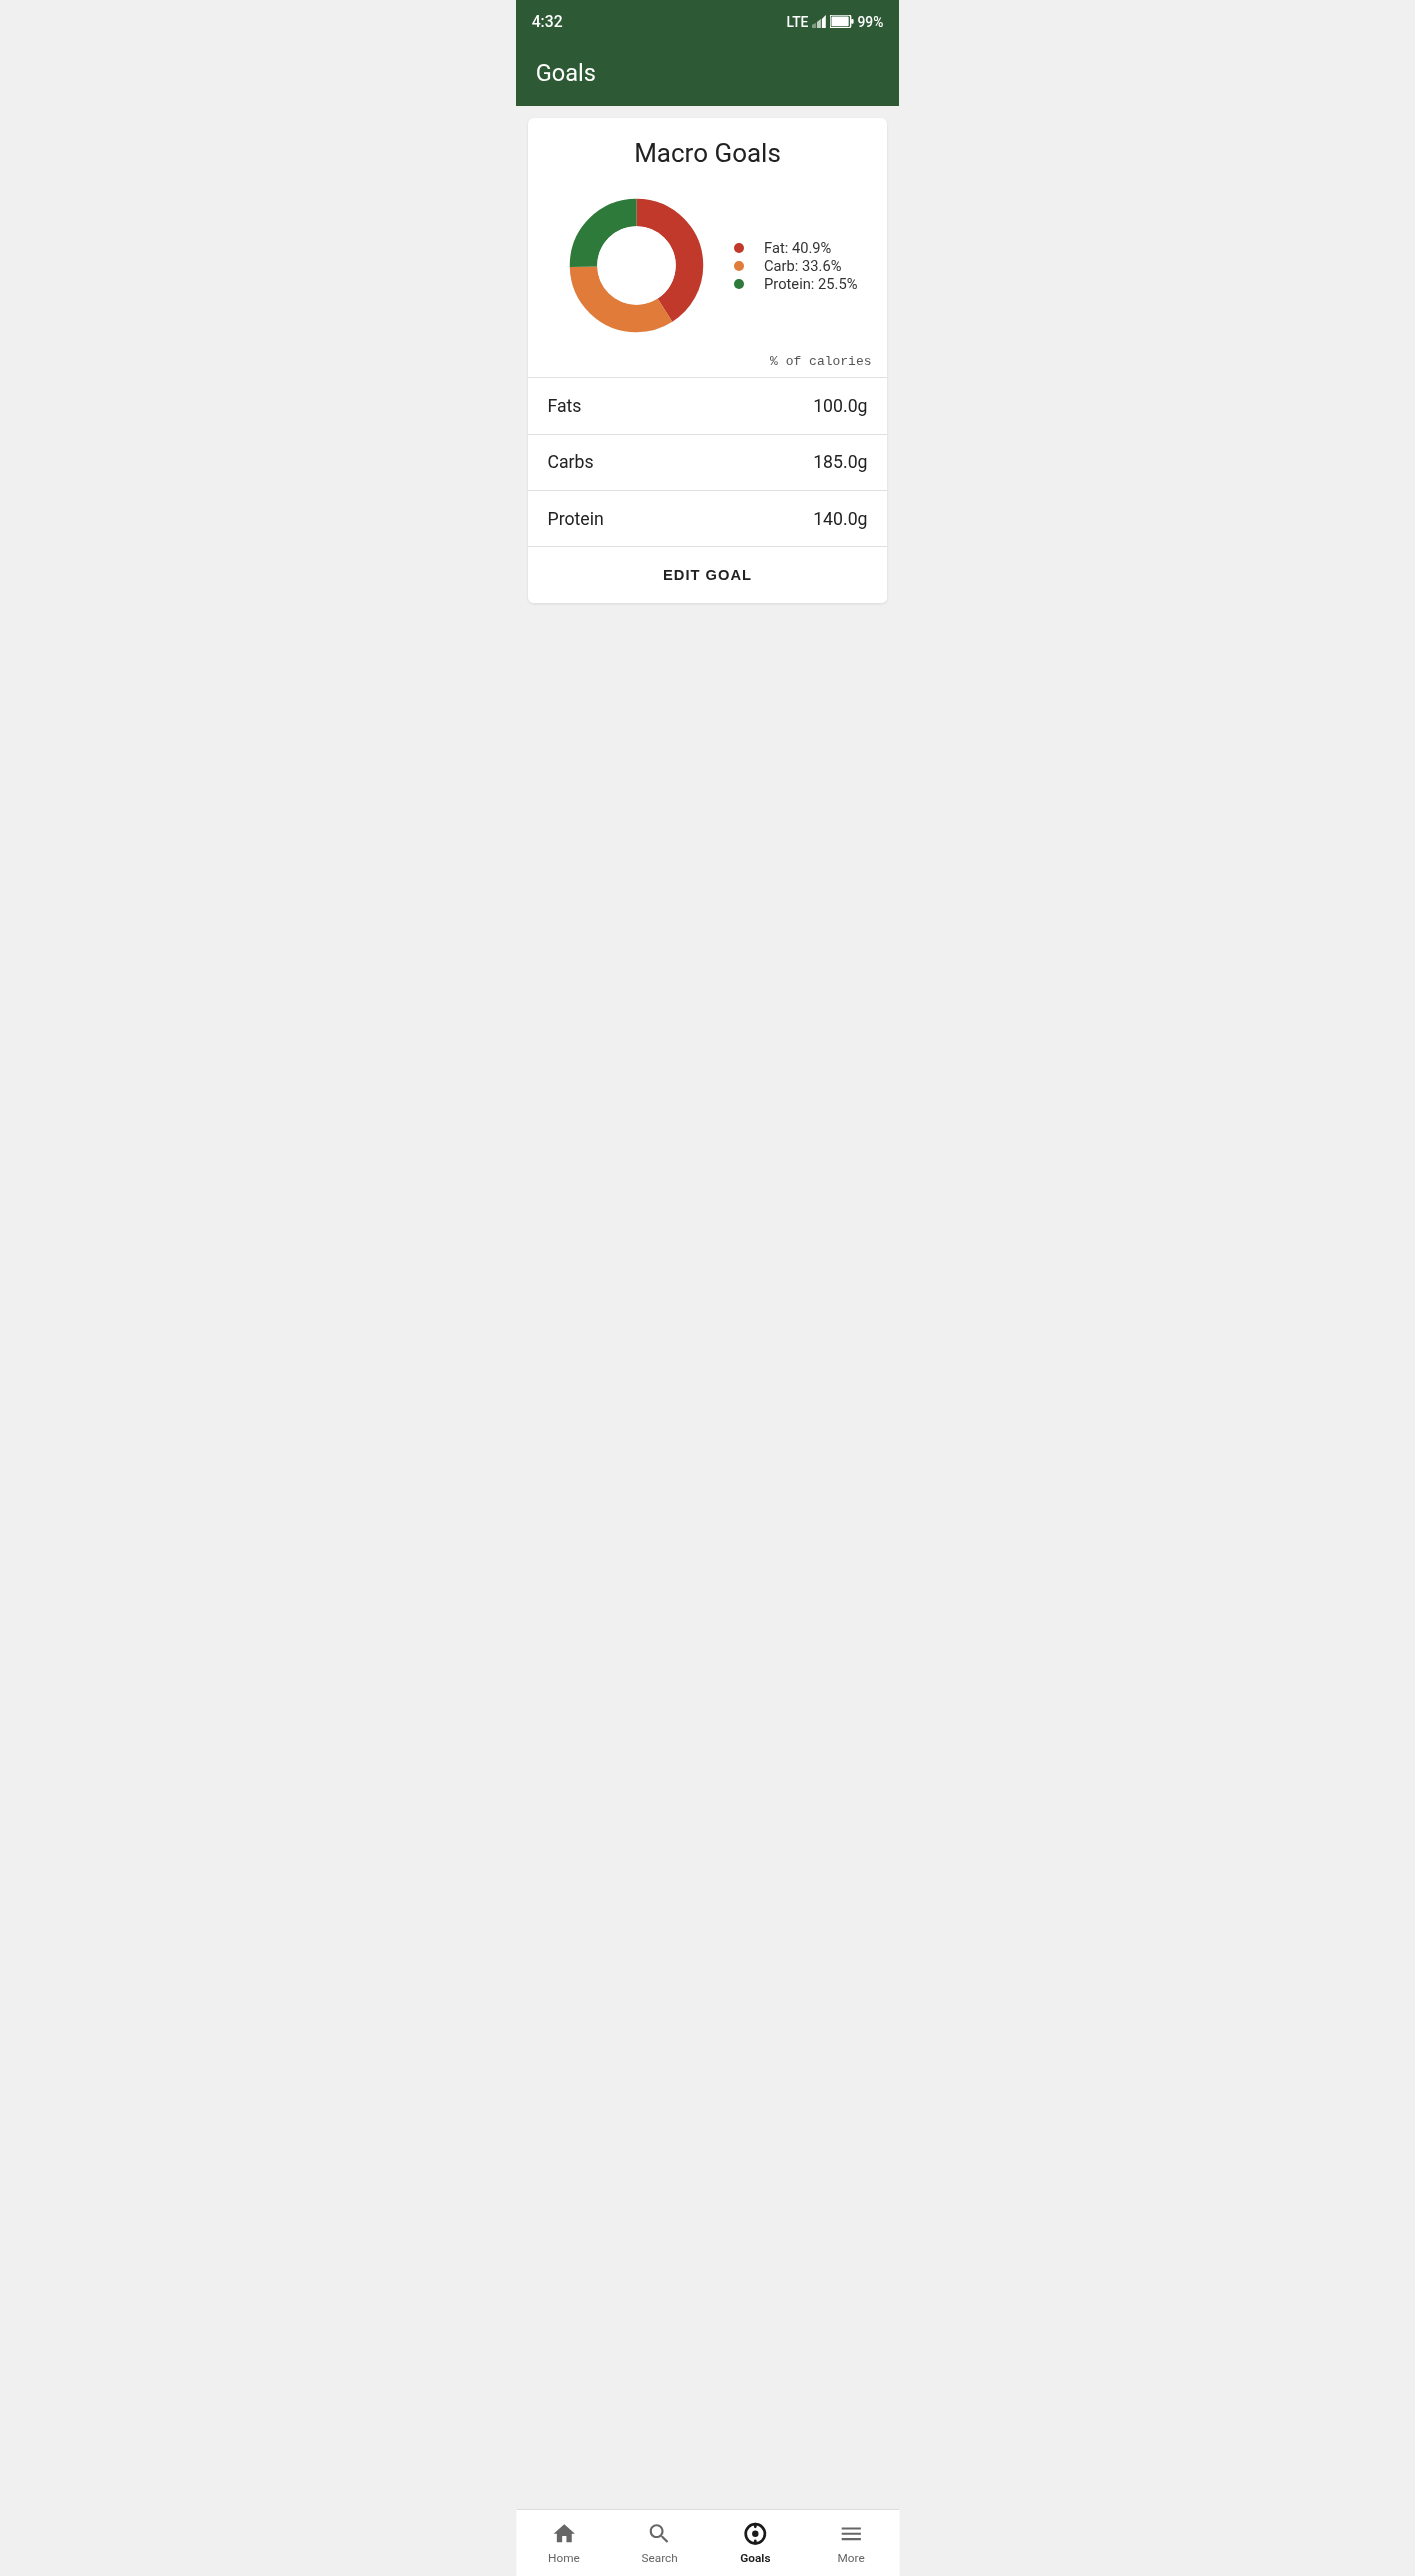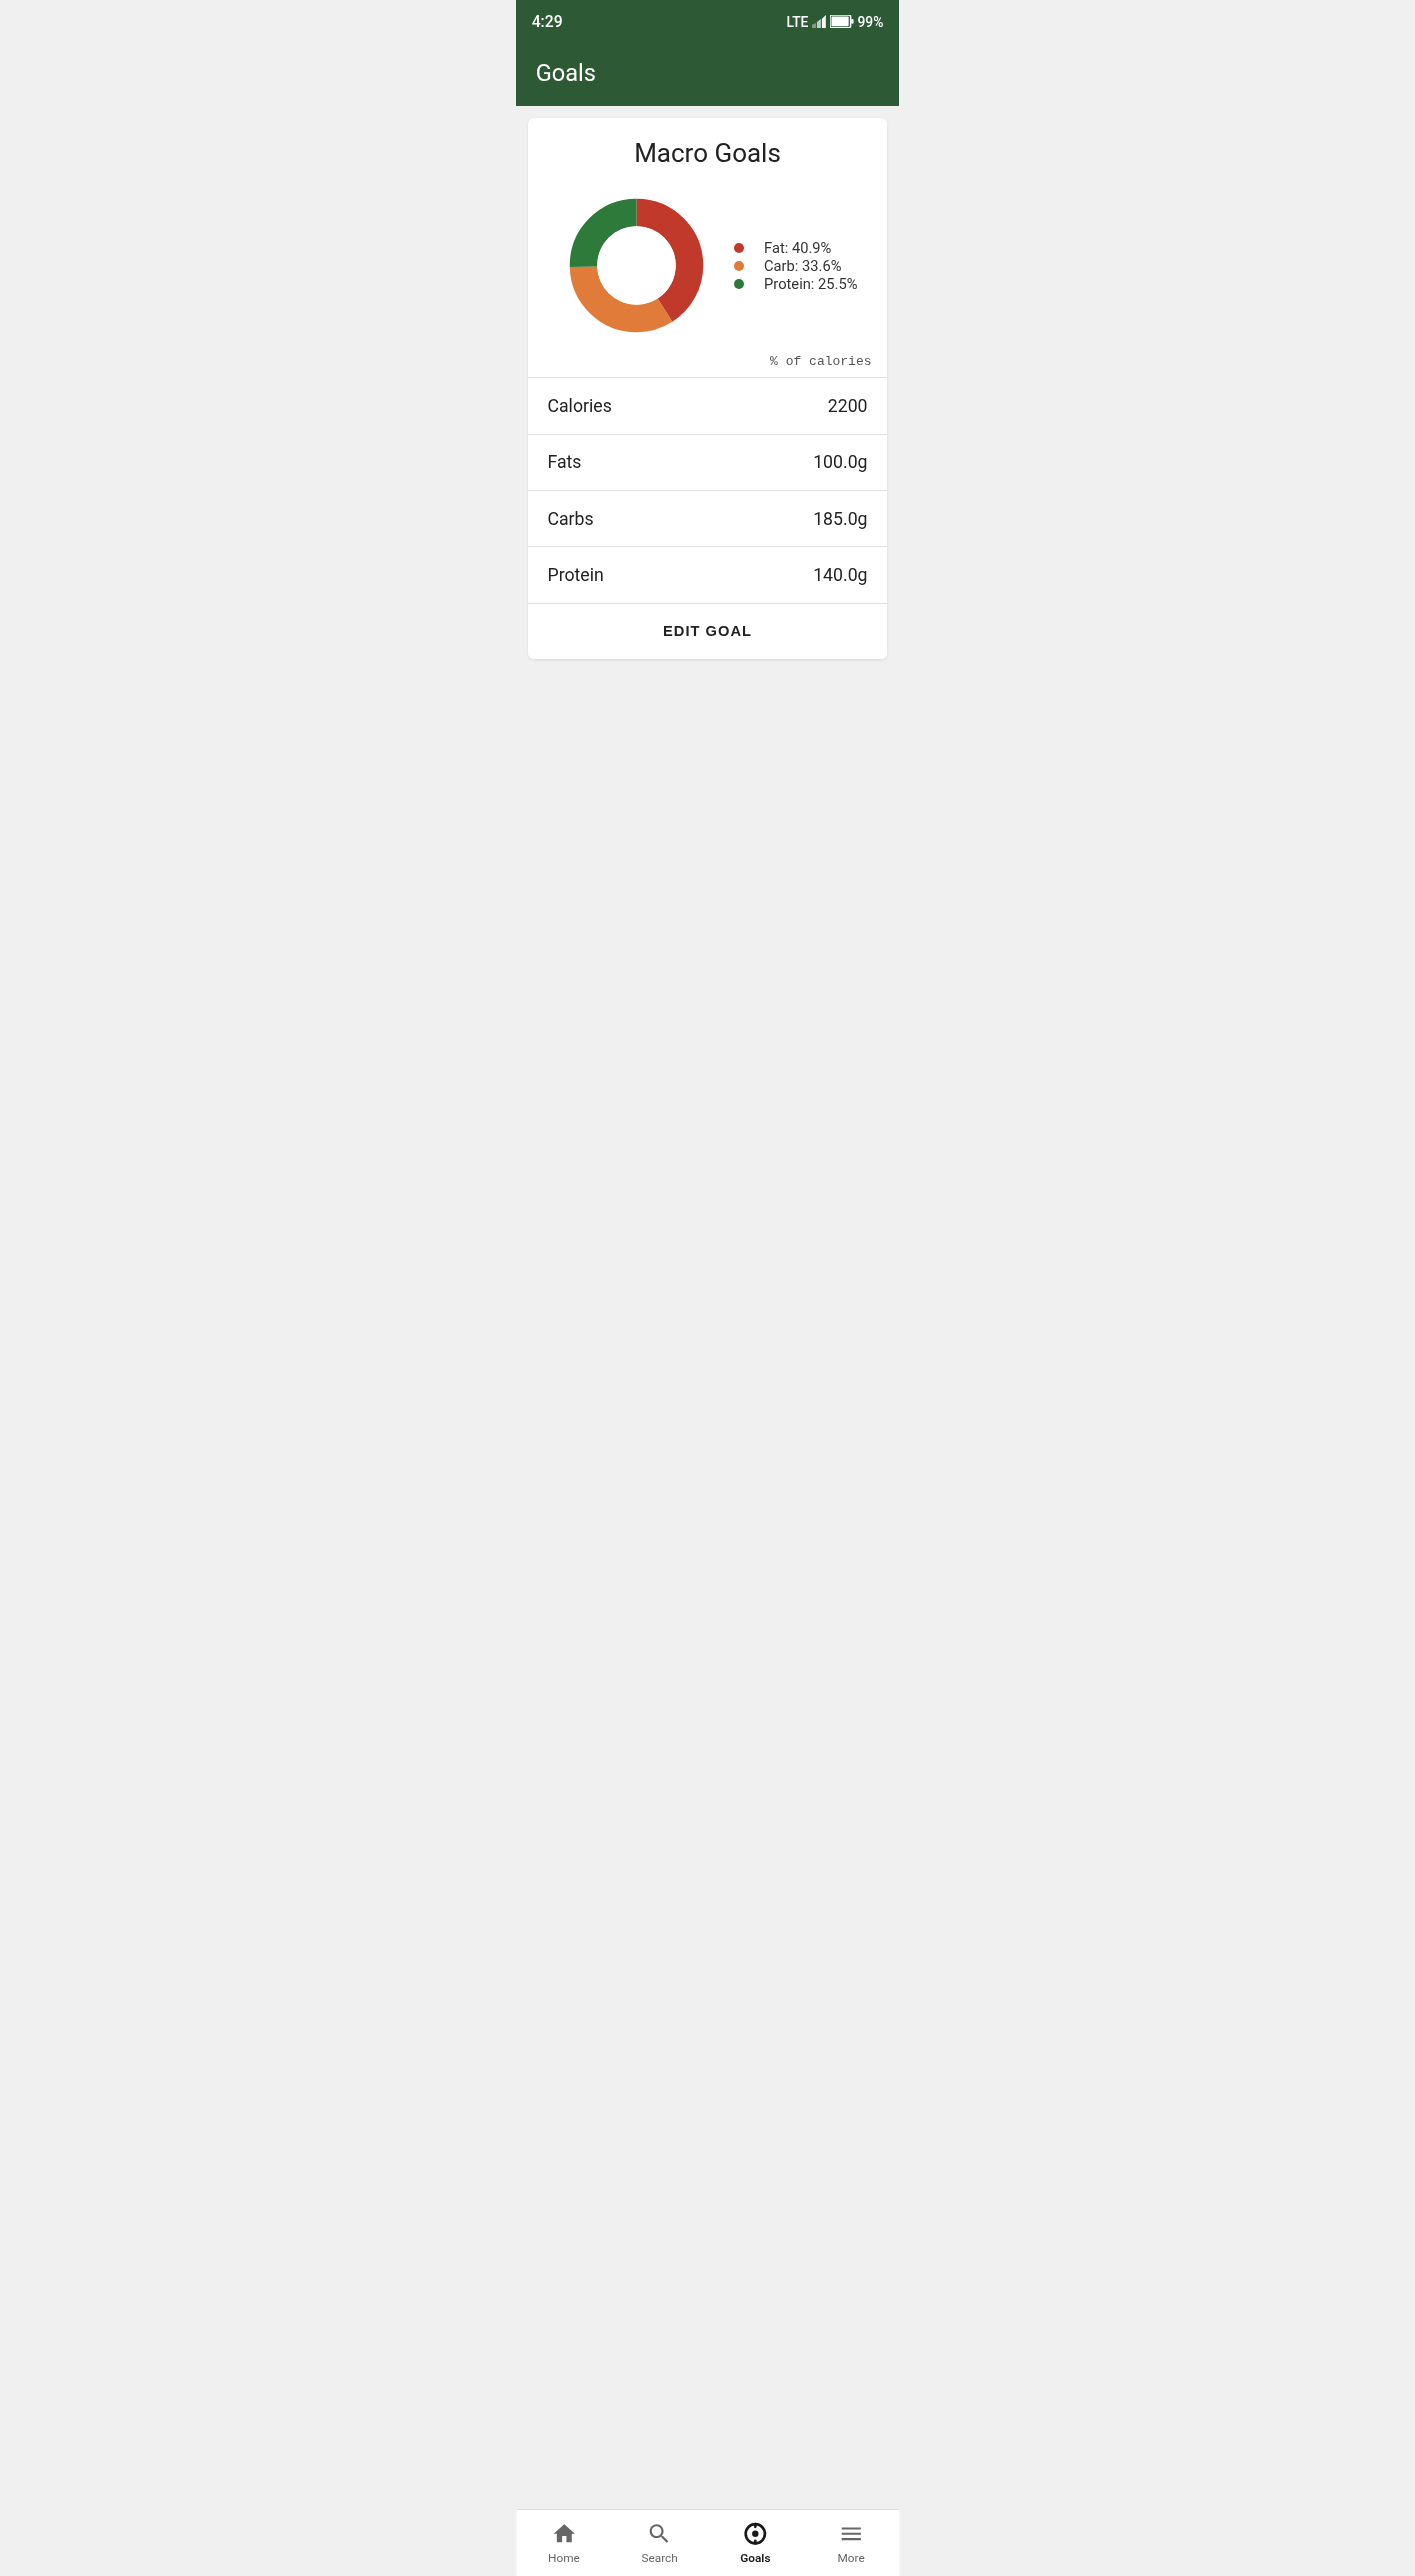--- a/index.html
+++ b/index.html
@@ -205,21 +205,21 @@
     }
 
     .icon-svg.active {
       fill: #1a1a1a;
     }
   </style>
 </head>
 <body>
 
 <div class="status-bar">
-  <span class="status-bar-time">4:29</span>
+  <span class="status-bar-time">4:32</span>
   <div class="status-bar-right">
     <span>LTE</span>
     <svg width="13.8" height="13.8" viewBox="0 0 14 14" fill="white">
       <polygon points="14,0 14,14 10,14 10,4"></polygon>
       <polygon points="9,4 9,14 5,14 5,7" opacity="0.7"></polygon>
       <polygon points="4,8 4,14 0,14 0,10" opacity="0.4"></polygon>
     </svg>
     <svg width="23.6" height="12.8" viewBox="0 0 24 13">
       <rect x="0" y="0" width="21" height="13" rx="2" ry="2" fill="none" stroke="white" stroke-width="1.5"></rect>
       <rect x="1.5" y="1.5" width="17.5" height="10" rx="1" fill="white"></rect>
@@ -268,24 +268,20 @@
         </div>
         <div class="legend-item">
           <span class="legend-dot" style="background-color:#2d7a3a;"></span>
           <span>Protein: 25.5%</span>
         </div>
       </div>
     </div>
 
     <div class="calories-label">% of calories</div>
 
-    <div class="nutrient-row">
-      <span class="nutrient-label">Calories</span>
-      <span class="nutrient-value">2200</span>
-    </div>
 
     <div class="nutrient-row">
       <span class="nutrient-label">Fats</span>
       <span class="nutrient-value">100.0g</span>
     </div>
 
     <div class="nutrient-row">
       <span class="nutrient-label">Carbs</span>
       <span class="nutrient-value">185.0g</span>
     </div>

